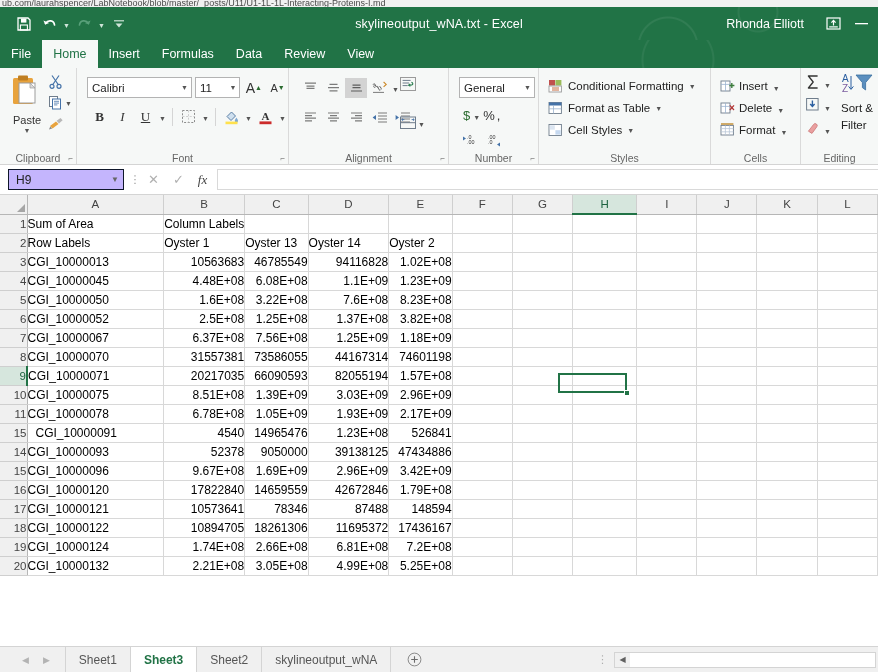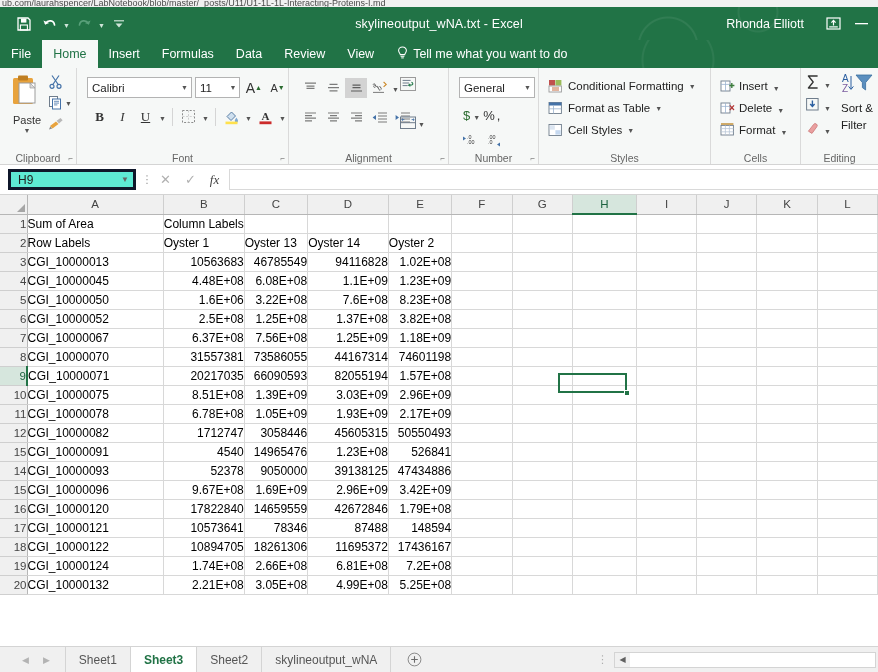--- a/index.html
+++ b/index.html
@@ -171,21 +171,21 @@
   .ed-row { display:flex; align-items:center; gap:2px; height:19px;}
   .ed-right { position:absolute; left:40px; top:5px; width:60px;}
   .sortfilter-text { font-size:11.5px; color:#222; line-height:15px; margin-top:2px;}
 
   
   .formula-bar {
     height: 30px; background:#fff; display:flex; align-items:center;
     border-bottom: 1px solid #d4d4d4; padding: 0 0 0 8px;
   }
   .namebox {
-    width: 128px; height: 21px; border:3px solid #0f172a; background:#5eead4;
+    width: 116px; height: 21px; border:1px solid #0f172a; background:#c4b5fd;
     display:flex; align-items:center; justify-content:space-between;
     font-size: 12px; color:#222; padding: 0 4px 0 7px;
   }
   .namebox .nc { font-size:8px; color:#666;}
   .fb-dots { width:22px; text-align:center; color:#9b9b9b; font-size:11px; letter-spacing:0; }
   .fb-icons { display:flex; align-items:center; gap:14px; padding: 0 10px 0 2px;}
   .fb-icon { font-size:13px; color:#b0b0b0; }
   .fb-fx { font-style: italic; font-family:"Liberation Serif", serif; color:#444; font-size:13px;}
   .fb-input {
     flex:1; height:21px; border:1px solid #d9d9d9; border-right:none;
@@ -328,30 +328,20 @@
   </div>
 
   <div class="ribbon-tabs">
     <div class="rtab">File</div>
     <div class="rtab active">Home</div>
     <div class="rtab">Insert</div>
     <div class="rtab">Formulas</div>
     <div class="rtab">Data</div>
     <div class="rtab">Review</div>
     <div class="rtab">View</div>
-    <div class="tellme">
-      <span>
-        <svg width="11" height="14" viewBox="0 0 11 14" aria-hidden="true">
-          <path d="M5.5 1 C3 1 1.6 2.7 1.6 4.6 C1.6 6.2 3 7.2 3.3 8.6 L7.7 8.6 C8 7.2 9.4 6.2 9.4 4.6 C9.4 2.7 8 1 5.5 1 Z" fill="none" stroke="#ffffff" stroke-width="1.05"></path>
-          <rect x="3.6" y="9.8" width="3.8" height="1" fill="#ffffff"></rect>
-          <rect x="4.2" y="11.4" width="2.6" height="1" fill="#ffffff"></rect>
-        </svg>
-      </span>
-      <span>Tell me what you want to do</span>
-    </div>
   </div>
 
   <div class="ribbon">
 
     <div class="rgroup g-clipboard">
       <div class="paste-stack">
         <span>
           <svg width="34" height="36" viewBox="0 0 34 36" aria-hidden="true">
             <rect x="3" y="5" width="20" height="26" rx="1.5" fill="#e8a33d"></rect>
             <rect x="8" y="2.4" width="10" height="5" rx="1" fill="#c07f22"></rect>
@@ -763,21 +753,21 @@
             <td class="cell empty txt" style="width: 64px;"></td>
             <td class="cell empty txt" style="width: 68px;"></td>
             <td class="cell empty txt" style="width: 64px;"></td>
             <td class="cell empty txt" style="width: 64px;"></td>
             <td class="cell empty txt" style="width: 64px;"></td>
             <td class="cell empty txt" style="width: 64px;"></td>
           </tr>
           <tr>
             <td class="rowhead">5</td>
             <td class="cell txt" style="width: 140px;">CGI_10000050</td>
-            <td class="cell num" style="width: 64px;">1.6E+06</td>
+            <td class="cell num" style="width: 64px;">1.6E+08</td>
             <td class="cell num" style="width: 64px;">3.22E+08</td>
             <td class="cell num" style="width: 64px;">7.6E+08</td>
             <td class="cell num" style="width: 64px;">8.23E+08</td>
             <td class="cell empty txt" style="width: 64px;"></td>
             <td class="cell empty txt" style="width: 64px;"></td>
             <td class="cell empty txt" style="width: 68px;"></td>
             <td class="cell empty txt" style="width: 64px;"></td>
             <td class="cell empty txt" style="width: 64px;"></td>
             <td class="cell empty txt" style="width: 64px;"></td>
             <td class="cell empty txt" style="width: 64px;"></td>
@@ -866,37 +856,22 @@
             <td class="cell num" style="width: 64px;">2.17E+09</td>
             <td class="cell empty txt" style="width: 64px;"></td>
             <td class="cell empty txt" style="width: 64px;"></td>
             <td class="cell empty txt" style="width: 68px;"></td>
             <td class="cell empty txt" style="width: 64px;"></td>
             <td class="cell empty txt" style="width: 64px;"></td>
             <td class="cell empty txt" style="width: 64px;"></td>
             <td class="cell empty txt" style="width: 64px;"></td>
           </tr>
           <tr>
-            <td class="rowhead">12</td>
-            <td class="cell txt" style="width: 140px;">CGI_10000082</td>
-            <td class="cell num" style="width: 64px;">1712747</td>
-            <td class="cell num" style="width: 64px;">3058446</td>
-            <td class="cell num" style="width: 64px;">45605315</td>
-            <td class="cell num" style="width: 64px;">50550493</td>
-            <td class="cell empty txt" style="width: 64px;"></td>
-            <td class="cell empty txt" style="width: 64px;"></td>
-            <td class="cell empty txt" style="width: 68px;"></td>
-            <td class="cell empty txt" style="width: 64px;"></td>
-            <td class="cell empty txt" style="width: 64px;"></td>
-            <td class="cell empty txt" style="width: 64px;"></td>
-            <td class="cell empty txt" style="width: 64px;"></td>
-          </tr>
-          <tr>
             <td class="rowhead">15</td>
-            <td class="cell txt" style="width: 140px;">CGI_10000091</td>
+            <td class="cell txt" style="width: 140px; padding-left: 8px;">CGI_10000091</td>
             <td class="cell num" style="width: 64px;">4540</td>
             <td class="cell num" style="width: 64px;">14965476</td>
             <td class="cell num" style="width: 64px;">1.23E+08</td>
             <td class="cell num" style="width: 64px;">526841</td>
             <td class="cell empty txt" style="width: 64px;"></td>
             <td class="cell empty txt" style="width: 64px;"></td>
             <td class="cell empty txt" style="width: 68px;"></td>
             <td class="cell empty txt" style="width: 64px;"></td>
             <td class="cell empty txt" style="width: 64px;"></td>
             <td class="cell empty txt" style="width: 64px;"></td>

